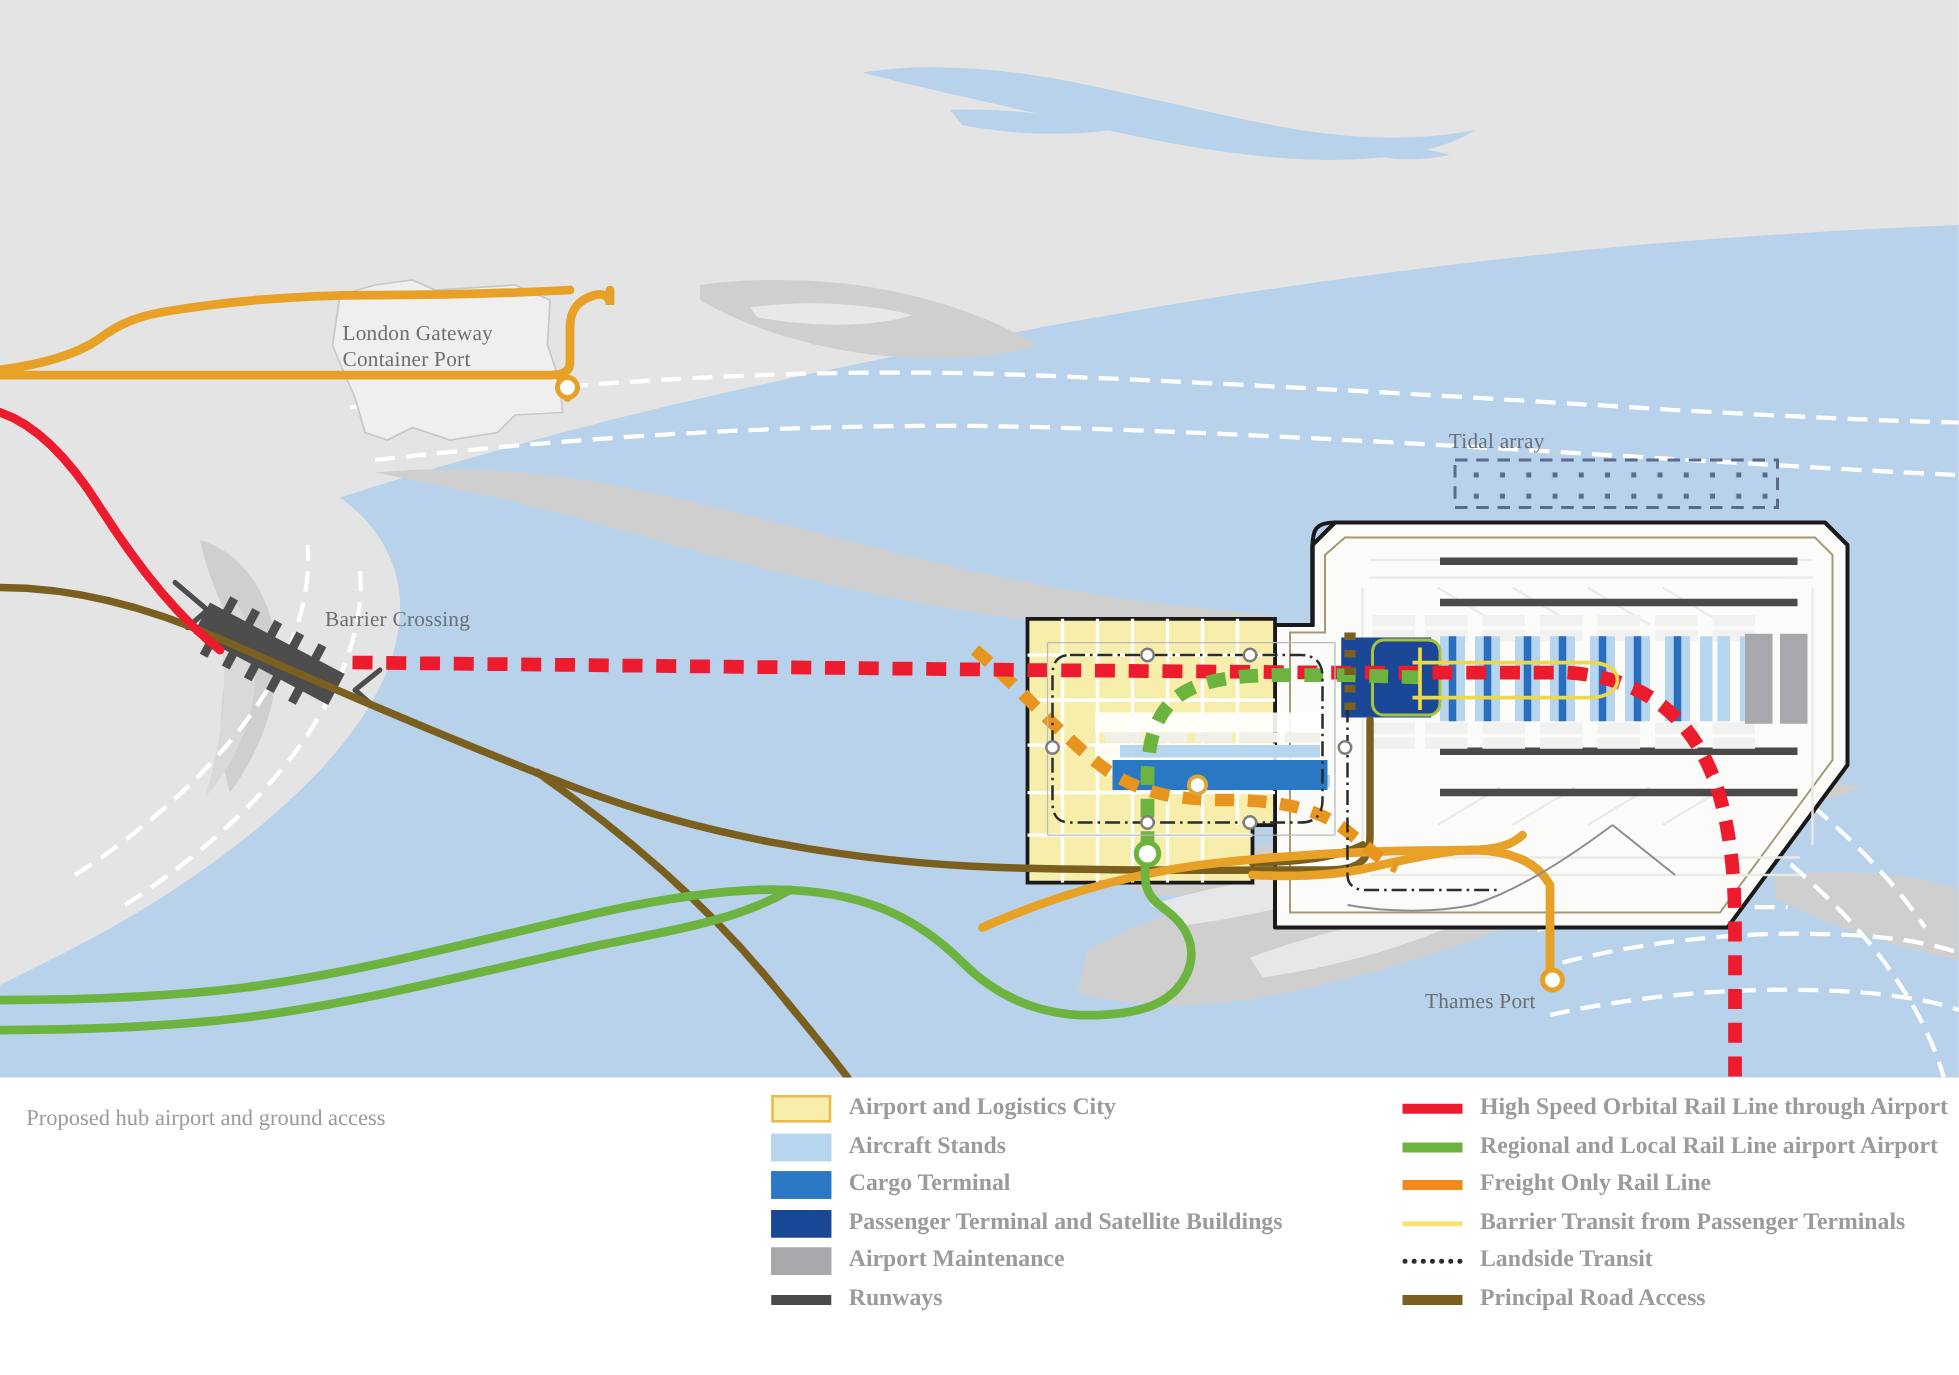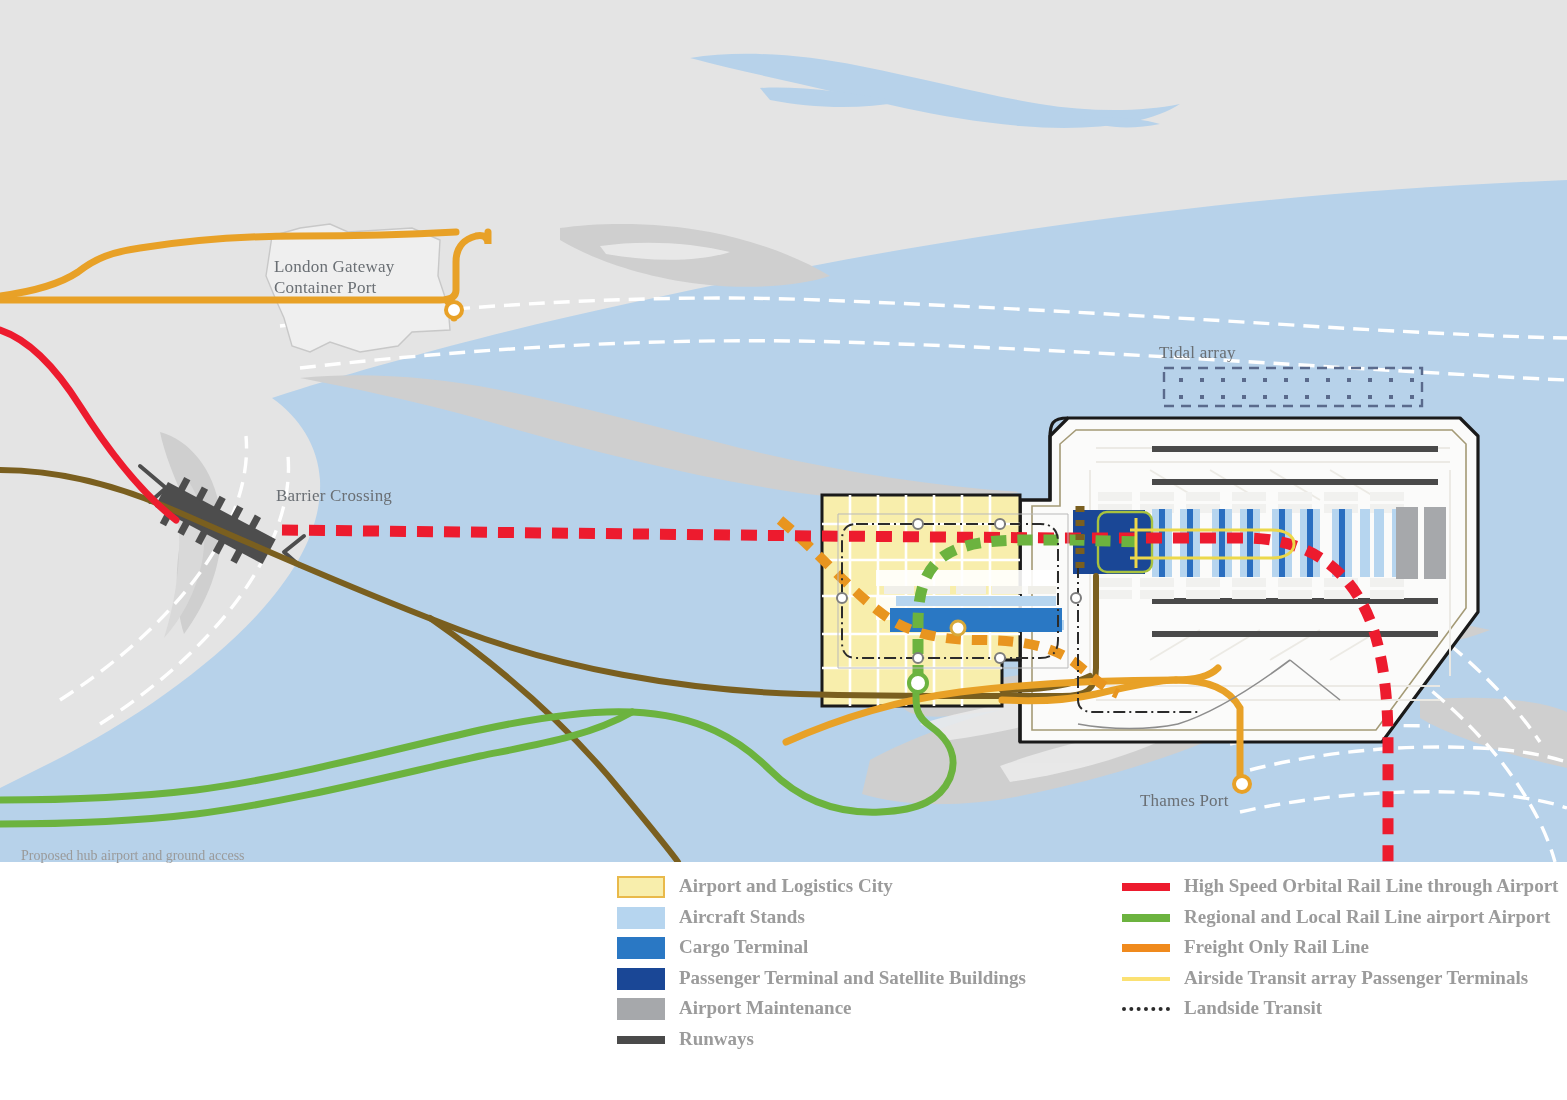--- a/index.html
+++ b/index.html
@@ -1,21 +1,21 @@
 <!DOCTYPE html>
 <html><head>
 <meta charset="utf-8">
 <style>
   html,body{margin:0;padding:0;background:#ffffff;}
   body{width:1567px;height:1100px;font-family:"Liberation Serif",serif;overflow:hidden;}
   #root{position:relative;width:1567px;height:872px;background:#fff;}
   #map-wrap{position:absolute;left:0;top:0;width:1567px;height:862px;overflow:hidden;background:#e4e4e4;}
   #map-svg{position:absolute;left:0;top:0;}
   .maplabel{position:absolute;color:#6a6f74;font-family:"Liberation Serif",serif;font-size:17px;letter-spacing:.2px;white-space:nowrap;}
-  #caption{position:absolute;left:21px;top:848px;font-family:"Liberation Serif",serif;font-size:14px;color:#9a9a9a;}
+  #caption{position:absolute;left:21px;top:884px;font-family:"Liberation Serif",serif;font-size:18px;color:#9a9a9a;}
   #legend{position:absolute;left:0;top:876px;width:1567px;height:200px;}
   .legcol{position:absolute;top:0;}
   .legrow{display:flex;align-items:flex-start;height:30.5px;font-weight:bold;}
   .sw{flex:0 0 auto;width:48px;height:22px;margin-right:14px;box-sizing:border-box;}
   .swline{flex:0 0 auto;width:48px;height:22px;margin-right:14px;position:relative;}
   .swline i{position:absolute;left:0;top:50%;transform:translateY(-50%);width:48px;height:6px;display:block;}
   .legtxt{font-family:"Liberation Serif",serif;font-size:19px;color:#9b9b9b;white-space:nowrap;line-height:1;}
   #legcol-areas{left:617px;}
   #legcol-lines{left:1122px;}
 </style>
@@ -343,21 +343,21 @@
         </g>
 
       </g>
     </svg>
 
     <div class="maplabel" style="left:274px;top:256px;line-height:21px;">
       <div>London Gateway</div>
       <div>Container Port</div>
     </div>
 
-    <div class="maplabel" style="left:276px;top:486px;text-align:center;">Barrier Crossing</div>
+    <div class="maplabel" style="left:260px;top:486px;text-align:center;">Barrier Crossing</div>
 
     <div class="maplabel" style="left:1159px;top:343px;">Tidal array</div>
 
     <div class="maplabel" style="left:1140px;top:791px;">Thames Port</div>
   </div>
 
   <div id="caption">Proposed hub airport and ground access</div>
 
   <div id="legend">
     <div class="legcol" id="legcol-areas">
@@ -404,24 +404,30 @@
         <div class="legrow">
           <span class="swline">
             <i style="height: 8px; background: rgb(240, 138, 29);"></i>
           </span>
           <span class="legtxt">Freight Only Rail Line</span>
         </div>
         <div class="legrow">
           <span class="swline">
             <i style="height: 4px; background: rgb(251, 225, 115);"></i>
           </span>
-          <span class="legtxt">Airside Transit array Passenger Terminals</span>
+          <span class="legtxt">Barrier Transit from Passenger Terminals</span>
         </div>
         <div class="legrow">
           <span class="swline">
             <i style="height: 0px; background: none; border-top: 4px dotted rgb(43, 43, 43);"></i>
           </span>
           <span class="legtxt">Landside Transit</span>
+        </div>
+        <div class="legrow">
+          <span class="swline">
+            <i style="height: 8px; background: rgb(122, 95, 31);"></i>
+          </span>
+          <span class="legtxt">Principal Road Access</span>
         </div>
       </div>
   </div>
 
 </div>
 
 </body></html>

